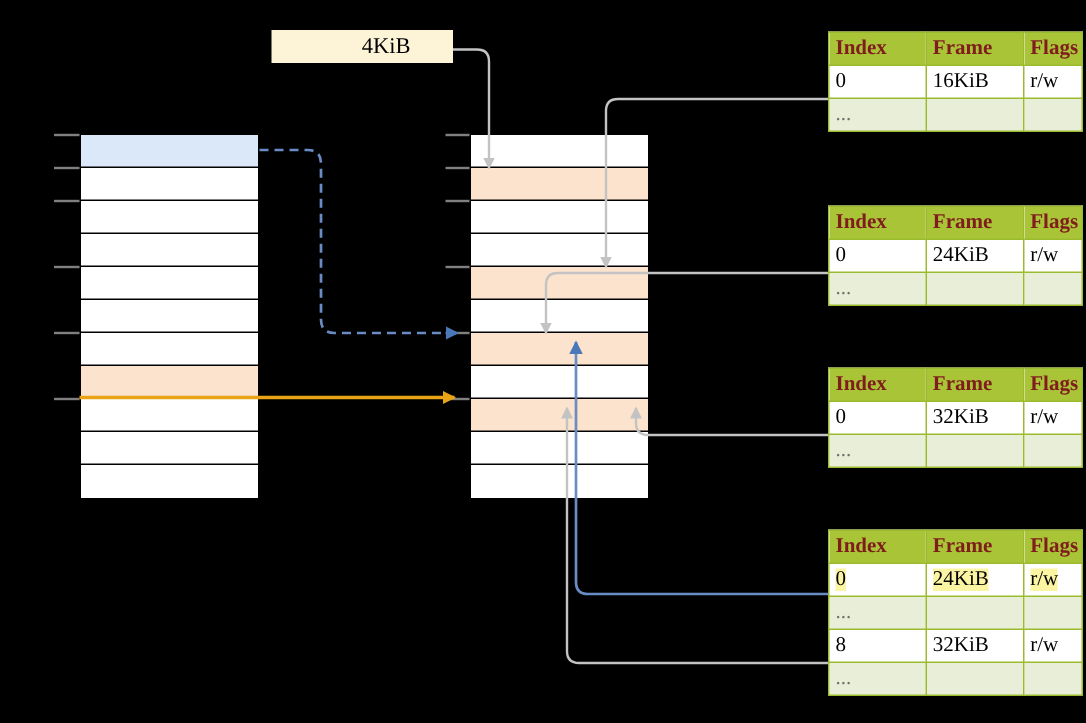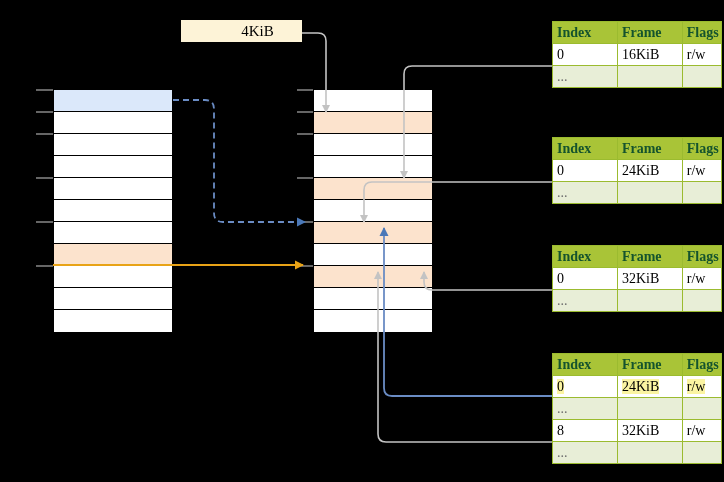--- a/index.html
+++ b/index.html
@@ -69,21 +69,21 @@
     height: 22px;
     box-sizing: border-box;
     text-align: left;
     font-weight: normal;
     color: #000000;
     overflow: hidden;
     white-space: nowrap;
   }
   .ptable th {
     background: #a9c437;
-    color: #14532d;
+    color: #7f1d1d;
     font-weight: bold;
   }
   .ptable tr.alt td {
     background: #e8eed7;
     color: #6f6f6f;
   }
   .ptable td span.hl {
     background: #fbf4a2;
   }
   .c-index { width: 58px; }

